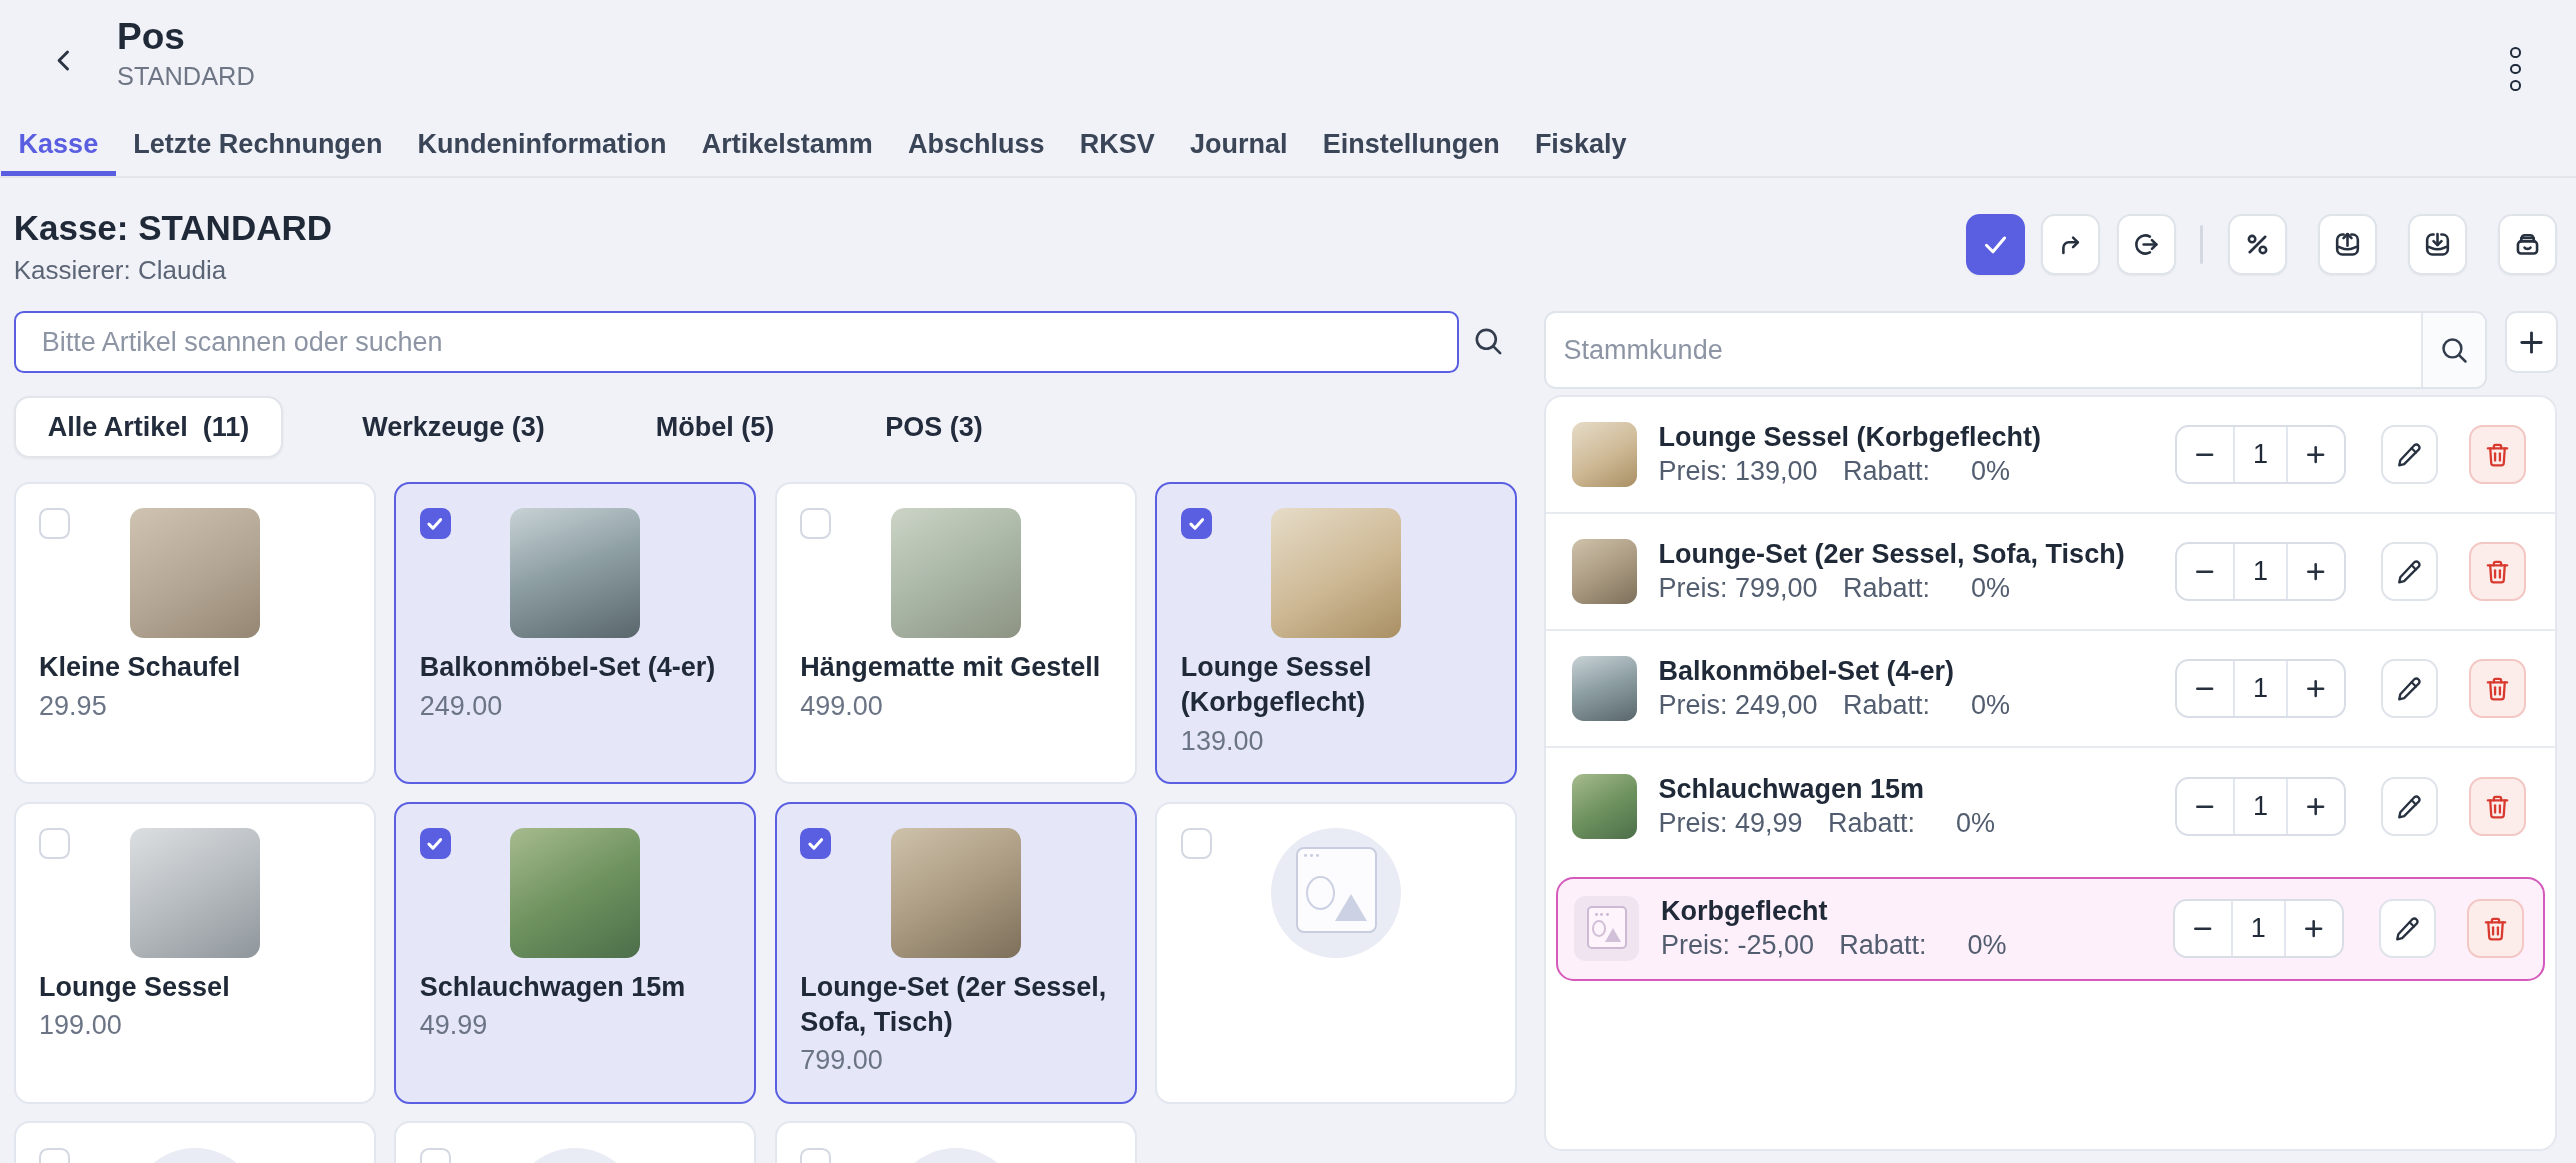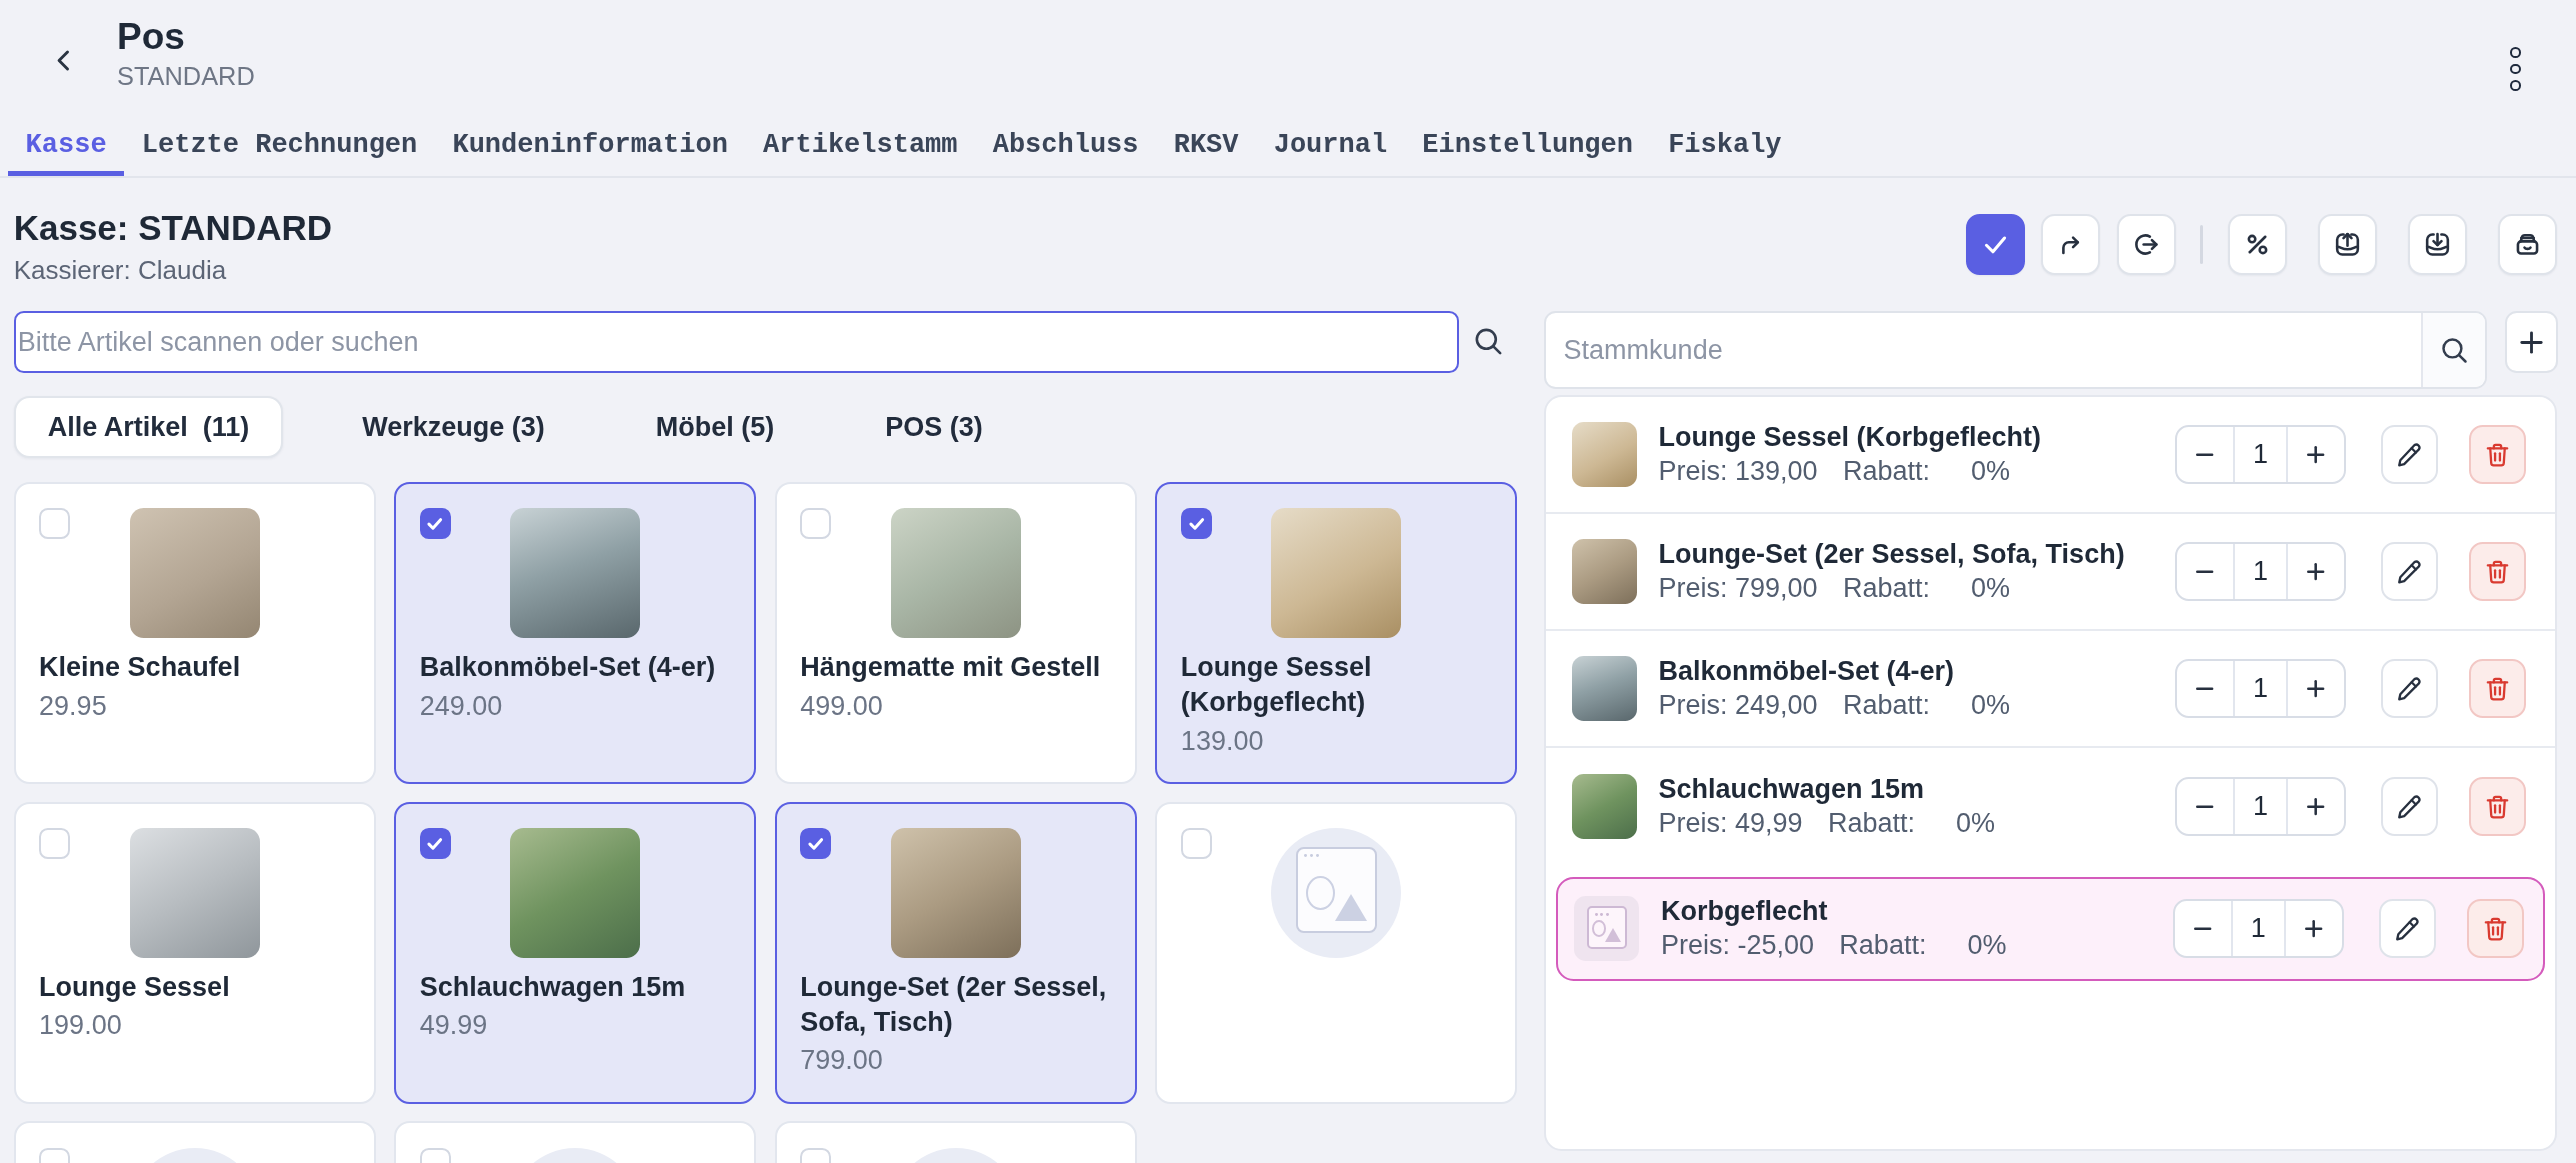--- a/index.html
+++ b/index.html
@@ -13,21 +13,21 @@
   
   .back-btn { position:absolute; left:43px; top:39px; width:43px; height:43px;
     display:flex; align-items:center; justify-content:center; cursor:pointer; }
   .app-title { position:absolute; left:117px; top:15.6px; font-size:37px; font-weight:bold; color:#1f2937; }
   .app-sub   { position:absolute; left:117px; top:62px; font-size:25.4px; color:#6e7685; }
   .kebab { position:absolute; right:55px; top:47px; display:flex; flex-direction:column; gap:5.9px; cursor:pointer; }
   .kebab i { width:10.7px; height:10.7px; border:2.9px solid #1f2a3d; border-radius:50%; }
 
   
   .tabs { position:absolute; top:115px; left:0; right:0; height:63px; display:flex;
-    padding-left:8px; border-bottom:2px solid #e2e5ec;font-family:Liberation Mono, monospace; }
+    padding-left:1px; border-bottom:2px solid #e2e5ec; }
   .tab { padding:3.9px 17.6px 0; font-size:27px; font-weight:bold; color:#3a4558;
     display:flex; align-items:center; border-bottom:5.9px solid transparent; cursor:pointer; }
   .tab.active { color:#5a5fe2; border-bottom-color:#5a5fe2; }
 
   
   .content { position:absolute; top:179px; left:0; right:0; bottom:0; }
   .reg-title { position:absolute; left:13.7px; top:29px; font-size:35px; font-weight:bold; color:#1f2937; }
   .reg-sub   { position:absolute; left:13.7px; top:76px; font-size:26px; color:#5c6576; }
 
   
@@ -38,21 +38,21 @@
   .tb-btn { width:59px; height:61px; border-radius:13.7px; background:#fff; border:2px solid #dfe3ea;
     display:flex; align-items:center; justify-content:center; cursor:pointer;
     box-shadow:0 1px 2px rgba(20,30,60,.05); }
   .tb-btn.primary { background:#5a5fe2; border-color:#5a5fe2; }
   .tb-divider { width:2.9px; height:39px; background:#d4d8e1; margin:0 24.4px; border-radius:2px; }
 
   
   .article-search { position:absolute; left:13.7px; top:132px; width:1445px; height:62px;
     border:2.9px solid #5a5fe2; border-radius:9.8px; background:#fff; display:flex; align-items:center; }
   .article-search input { border:0; outline:0; flex:1; height:100%; font-size:27px;
-    padding:0 2px; font-family:inherit; color:#27303f; background:transparent; }
+    padding:0 26px; font-family:inherit; color:#27303f; background:transparent; }
   .article-search input::placeholder { color:#8d95a5; }
   .search-glyph { position:absolute; left:1471px; top:145px; cursor:pointer; }
 
   .cust { position:absolute; left:1544px; top:132px; width:943px; height:78px;
     border:2px solid #dfe3ea; border-radius:11.7px; background:#fff; display:flex; overflow:hidden; }
   .cust input { border:0; outline:0; flex:1; font-size:27px; padding:0 17.6px; font-family:inherit;
     color:#27303f; background:transparent; }
   .cust input::placeholder { color:#8d95a5; }
   .cust-search { width:64px; border-left:2px solid #e4e7ee; display:flex; align-items:center;
     justify-content:center; background:#fafbfd; cursor:pointer; }

